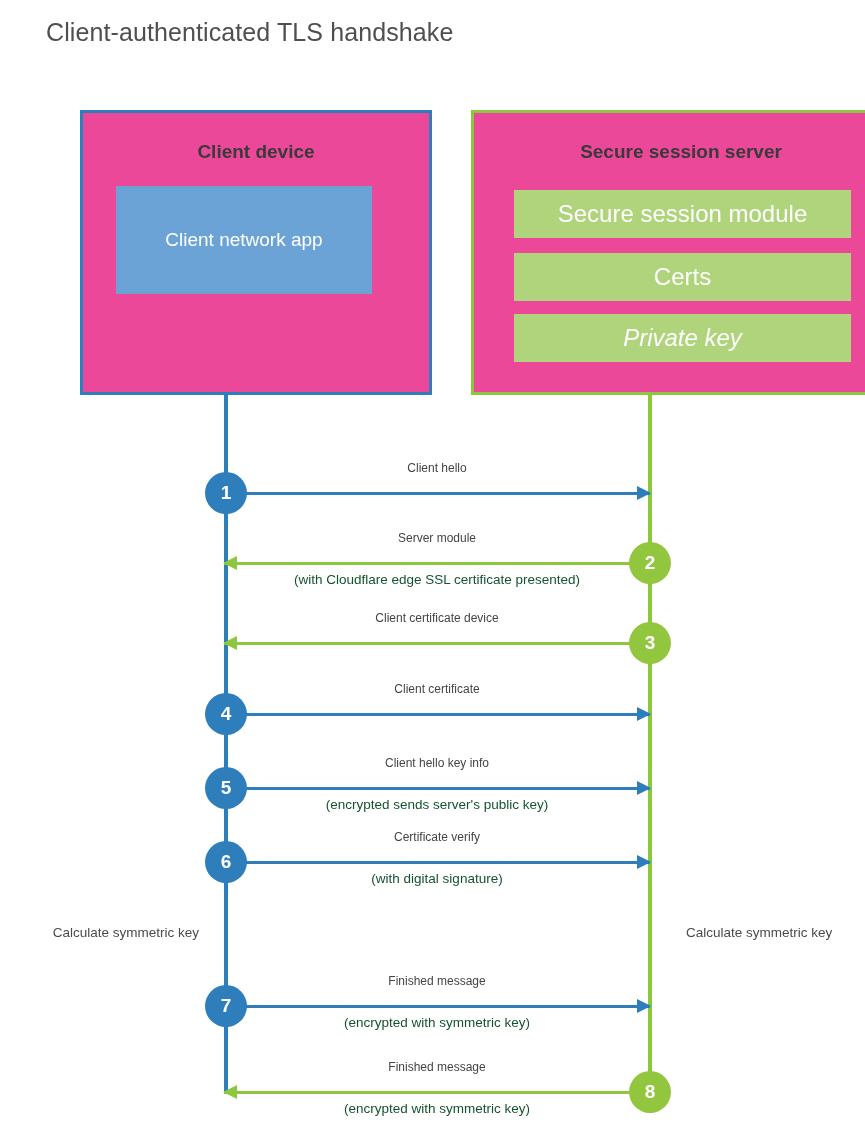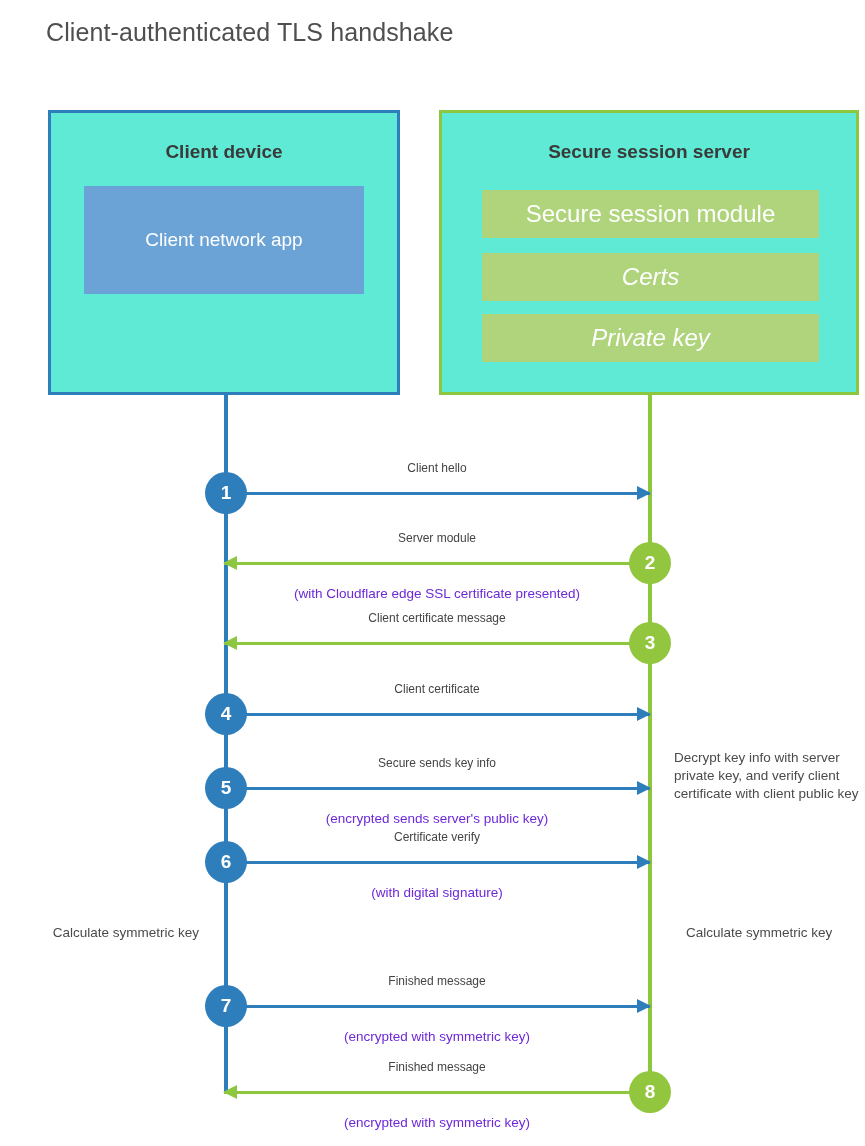--- a/index.html
+++ b/index.html
@@ -30,22 +30,23 @@
     font-size: 25px;
     font-weight: 400;
     color: #4f4f4f;
     letter-spacing: 0.1px;
     white-space: nowrap;
   }
 
   
   .actor-box {
     position: absolute;
-    background: #5eead4;
+    background: #ec4899;
     box-sizing: border-box;
+    margin-left: 32px;
   }
   .actor-box.client {
     left: 32px;
     top: 110px;
     width: 352px;
     height: 285px;
     border: 3px solid #2E7EBB;
   }
   .actor-box.server {
     left: 423px;
@@ -59,21 +60,21 @@
     font-size: 19px;
     font-weight: bold;
     color: #3a3a3a;
     margin-top: 28px;
   }
 
   .client-app {
     position: absolute;
     left: 33px;
     top: 73px;
-    width: 280px;
+    width: 256px;
     height: 108px;
     background: #6BA3D6;
     color: #ffffff;
     font-size: 19px;
     display: flex;
     align-items: center;
     justify-content: center;
     text-align: center;
     line-height: 1.25;
   }
@@ -85,21 +86,21 @@
     height: 48px;
     background: #AFD47C;
     color: #ffffff;
     font-size: 24px;
     display: flex;
     align-items: center;
     justify-content: center;
     text-align: center;
   }
   .server-bar.b0 { top: 77px; }
-  .server-bar.b1 { top: 140px; font-style: italic; }
+  .server-bar.b1 { top: 140px; }
   .server-bar.b2 { top: 201px; font-style: italic; }
 
   
   .lifeline {
     position: absolute;
     width: 4px;
     top: 394px;
     height: 700px;
   }
   .lifeline.client { left: 208px; background: #2E7EBB; }
@@ -150,24 +151,23 @@
     color: #444444;
     top: -32px;
     white-space: nowrap;
   }
   .msg .sublabel {
     position: absolute;
     left: -40px;
     width: 506px;
     text-align: center;
     font-size: 13.5px;
-    color: #6d28d9;
+    color: #14532d;
     top: 9px;
     white-space: nowrap;
-    margin-top: 14px;
   }
 
   
   .step-num {
     position: absolute;
     width: 42px;
     height: 42px;
     border-radius: 50%;
     color: #ffffff;
     font-size: 19px;
@@ -239,37 +239,37 @@
     <div class="line"></div>
     <div class="arrowhead"></div>
     <div class="label">Server module</div>
     <div class="sublabel">(with Cloudflare edge SSL certificate presented)</div>
   </div>
   <div class="step-num green" style="top:542px">2</div>
 
   <div class="msg to-client" style="top:643px">
     <div class="line"></div>
     <div class="arrowhead"></div>
-    <div class="label">Client certificate message</div>
+    <div class="label">Client certificate device</div>
     <div class="sublabel"></div>
   </div>
   <div class="step-num green" style="top:622px">3</div>
 
   <div class="msg to-server" style="top:714px">
     <div class="line"></div>
     <div class="arrowhead"></div>
     <div class="label">Client certificate</div>
     <div class="sublabel"></div>
   </div>
   <div class="step-num blue" style="top:693px">4</div>
 
   <div class="msg to-server" style="top:788px">
     <div class="line"></div>
     <div class="arrowhead"></div>
-    <div class="label">Secure sends key info</div>
+    <div class="label">Client hello key info</div>
     <div class="sublabel">(encrypted sends server's public key)</div>
   </div>
   <div class="step-num blue" style="top:767px">5</div>
 
   <div class="msg to-server" style="top:862px">
     <div class="line"></div>
     <div class="arrowhead"></div>
     <div class="label">Certificate verify</div>
     <div class="sublabel">(with digital signature)</div>
   </div>
@@ -284,17 +284,16 @@
   <div class="step-num blue" style="top:985px">7</div>
 
   <div class="msg to-client" style="top:1092px">
     <div class="line"></div>
     <div class="arrowhead"></div>
     <div class="label">Finished message</div>
     <div class="sublabel">(encrypted with symmetric key)</div>
   </div>
   <div class="step-num green" style="top:1071px">8</div>
 
-  <div class="note left-align note-decrypt">Decrypt key info with server private key, and verify client certificate with client public key</div>
   <div class="note right-align note-calc-client">Calculate symmetric key</div>
   <div class="note left-align note-calc-server">Calculate symmetric key</div>
 
 </div>
 
 </body></html>

